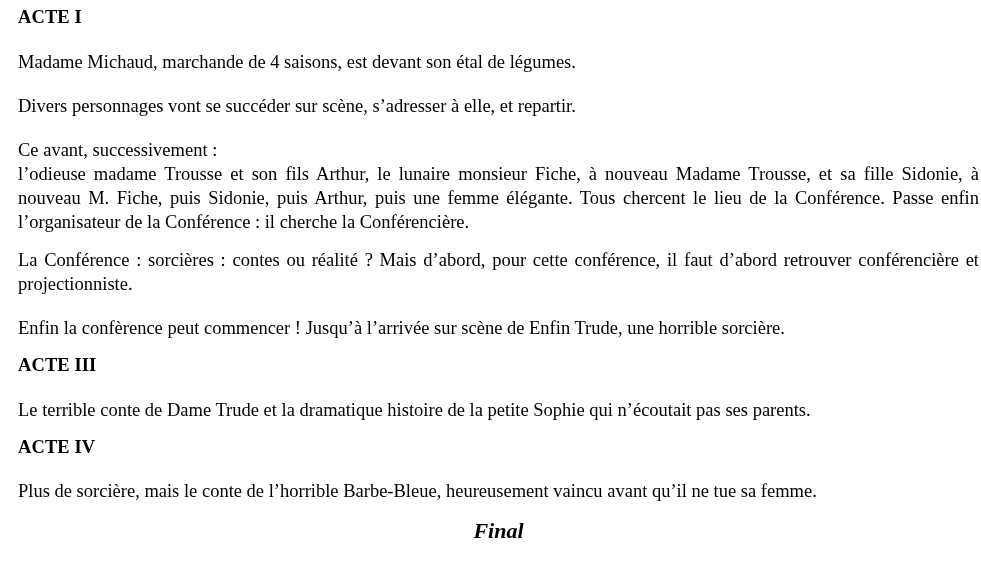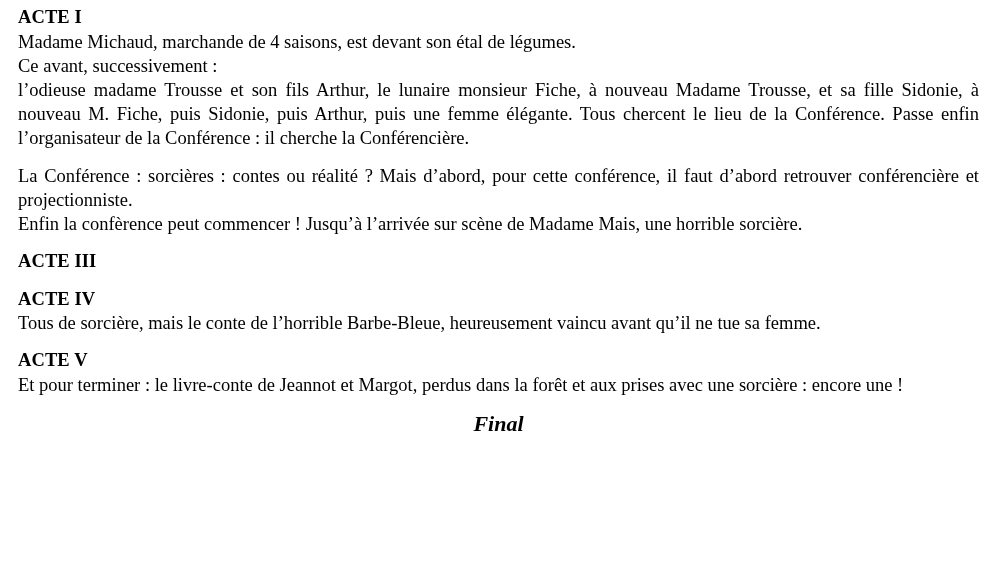--- a/index.html
+++ b/index.html
@@ -31,55 +31,54 @@
   }
   .act-para {
     font-size: 18.5px;
     line-height: 1.30;
     text-align: justify;
     text-justify: inter-word;
     margin: 0;
   }
   .act-para.nojust {
     text-align: left;
+    margin-top: 20px;
   }
   .final {
     text-align: center;
     font-weight: bold;
     font-style: italic;
     font-size: 22px;
     margin-top: 2px;
   }
 </style>
 </head>
 <body>
 
 <div class="page">
 
   <div class="act-block">
     <div class="act-title">ACTE I</div>
     <p class="act-para nojust">Madame Michaud, marchande de 4 saisons, est devant son étal de légumes.</p>
+    <p class="act-para nojust">Divers personnages vont se succéder sur scène, s’adresser à elle, et repartir.</p>
     <p class="act-para nojust">Ce avant, successivement :</p>
     <p class="act-para">l’odieuse madame Trousse et son fils Arthur, le lunaire monsieur Fiche, à nouveau Madame Trousse, et sa fille Sidonie, à nouveau M. Fiche, puis Sidonie, puis Arthur, puis une femme élégante. Tous chercent le lieu de la Conférence. Passe enfin l’organisateur de la Conférence :  il cherche la Conférencière.</p>
   </div>
 
   <div class="act-block">
     <p class="act-para">La Conférence : sorcières : contes ou réalité ? Mais d’abord, pour cette conférence, il faut d’abord retrouver conférencière et projectionniste.</p>
-    <p class="act-para nojust">Enfin la confèrence peut commencer ! Jusqu’à l’arrivée sur scène de Madame Mais, une horrible sorcière.</p>
+    <p class="act-para nojust">Enfin la confèrence peut commencer ! Jusqu’à l’arrivée sur scène de Enfin Trude, une horrible sorcière.</p>
   </div>
 
   <div class="act-block">
     <div class="act-title">ACTE III</div>
+    <p class="act-para nojust">Le terrible conte de Dame Trude et la dramatique histoire de la petite Sophie qui n’écoutait pas ses parents.</p>
   </div>
 
   <div class="act-block">
     <div class="act-title">ACTE IV</div>
-    <p class="act-para nojust">Tous de sorcière, mais le conte de l’horrible Barbe-Bleue, heureusement vaincu avant qu’il ne tue sa femme.</p>
+    <p class="act-para nojust">Plus de sorcière, mais le conte de l’horrible Barbe-Bleue, heureusement vaincu avant qu’il ne tue sa femme.</p>
   </div>
 
-  <div class="act-block">
-    <div class="act-title">ACTE V</div>
-    <p class="act-para">Et pour terminer : le livre-conte de Jeannot et Margot, perdus dans la forêt et aux prises avec une sorcière : encore une !</p>
-  </div>
 
   <div class="final">Final</div>
 
 </div>
 
 </body></html>

